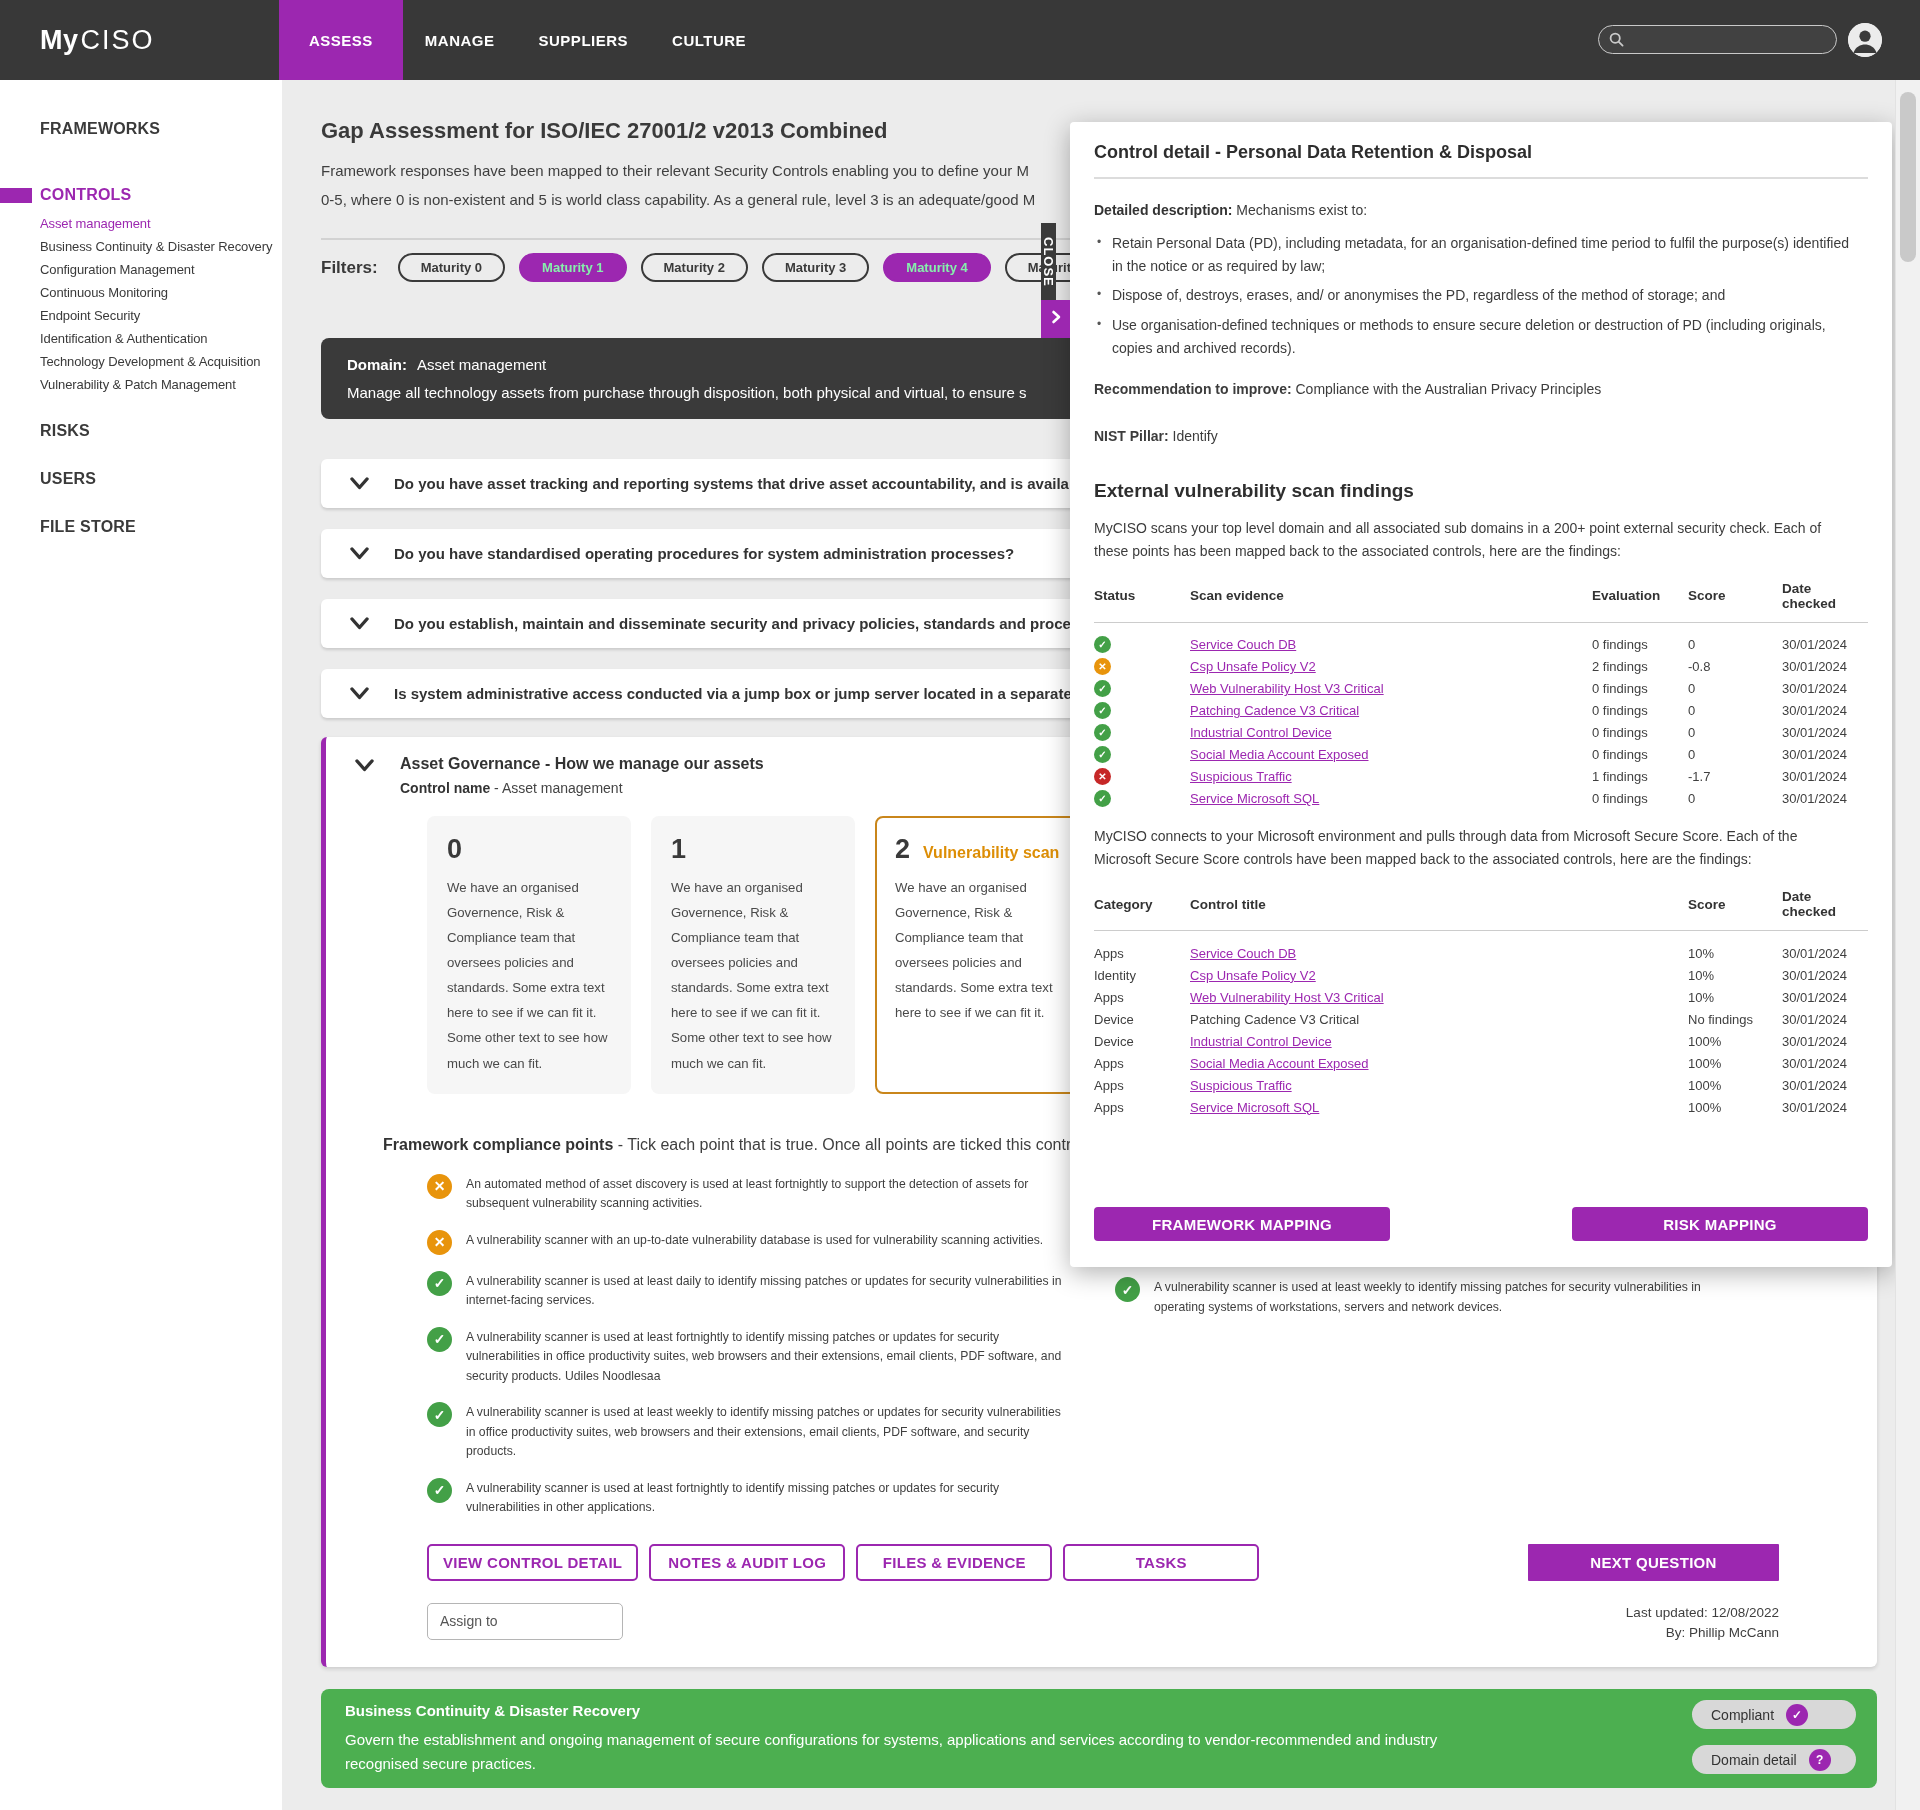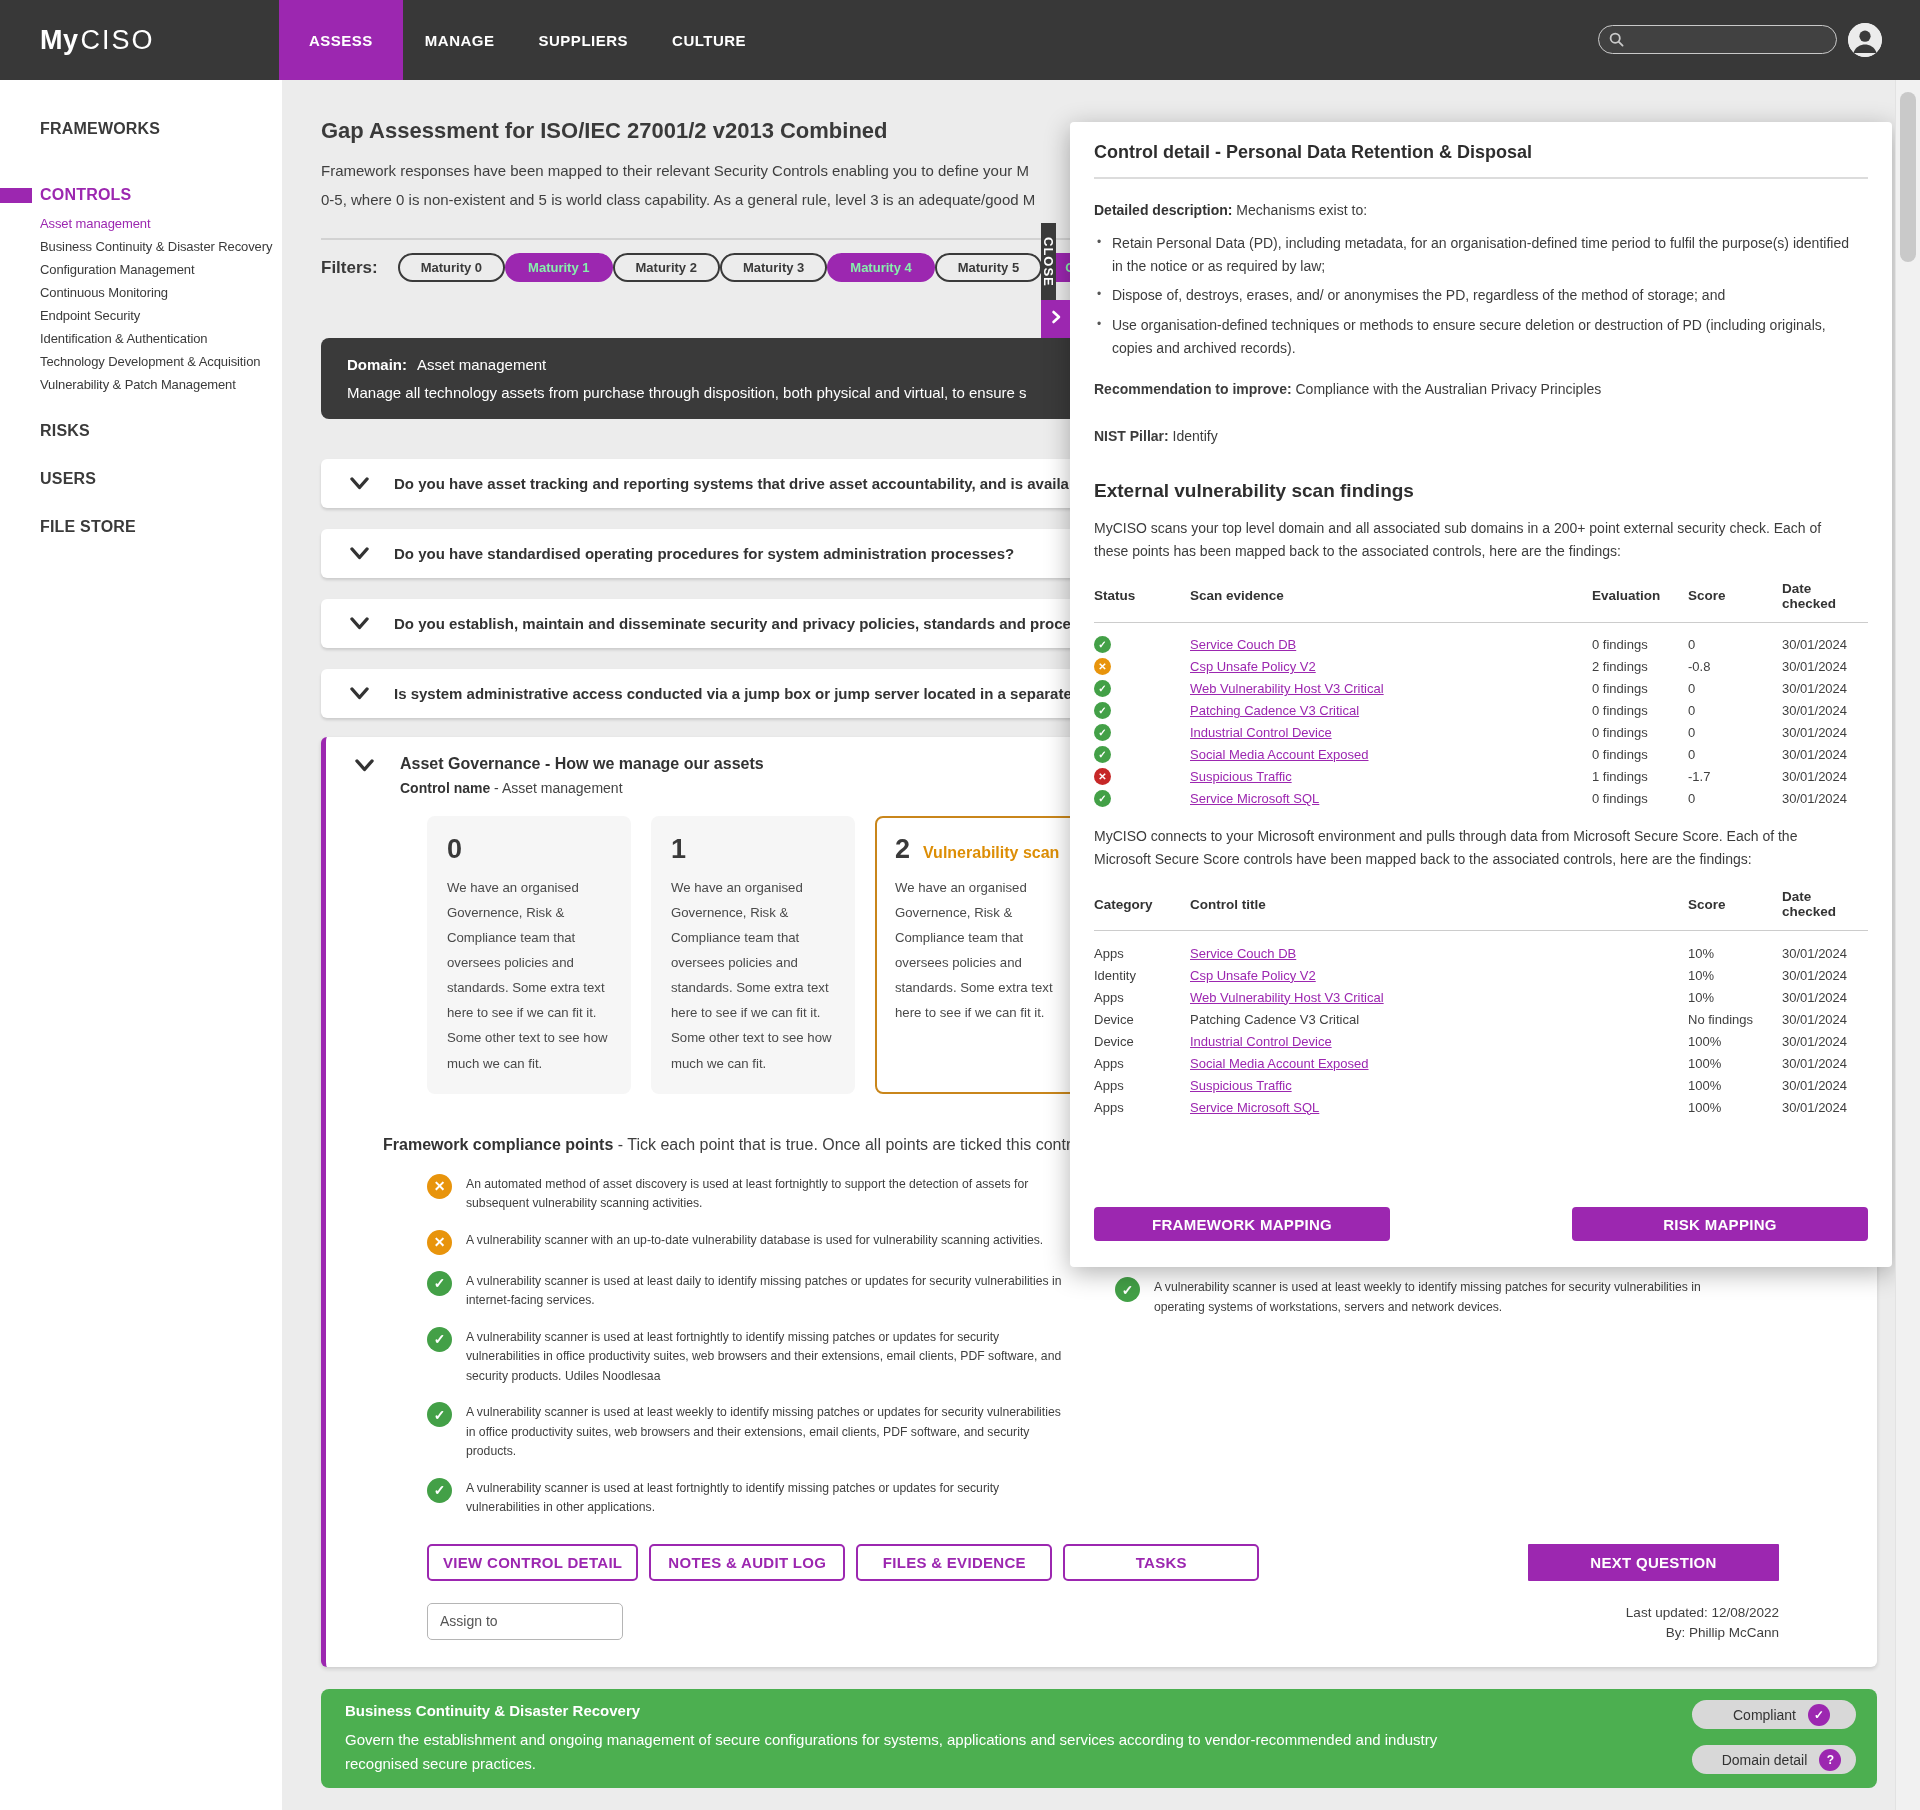--- a/index.html
+++ b/index.html
@@ -39,21 +39,21 @@
 
   
   .main{position:absolute;left:282px;top:80px;right:0;bottom:0;background:#ececec;
         padding:38px 43px 0 39px;box-sizing:border-box;overflow:hidden}
   h1.page-title{margin:0;font-size:22px;font-weight:600;color:#3a3a3a}
   .intro{margin-top:13px;font-size:15px;color:#3f3f3f;line-height:1.9}
   .intro div{white-space:nowrap;overflow:hidden}
   hr.divider{border:none;border-top:2px solid #d2d2d2;margin:24px 0 0}
   .filters{display:flex;align-items:center;gap:20px;margin-top:13px}
   .f-label{font-size:17px;font-weight:700;color:#3a3a3a}
-  .pill-row{display:flex;align-items:flex-end}
+  .pill-row{display:flex;gap:14px;align-items:flex-end}
   .pill{height:29px;padding:0 21px;border-radius:16px;border:2px solid #3a3a3a;background:transparent;
         font-size:13px;font-weight:700;color:#3a3a3a;display:flex;align-items:center;white-space:nowrap}
   .pill.active{background:#9C27B0;border-color:#9C27B0;color:#86efac}
 
   .domain-banner{margin-top:56px;background:#3a3a3a;border-radius:8px;padding:18px 26px;color:#fff}
   .db-l1{font-size:15px}
   .db-l1 b{font-weight:700}
   .db-l1 span{margin-left:10px}
   .db-l2{margin-top:11px;font-size:15px;white-space:nowrap;overflow:hidden}
 
@@ -98,21 +98,21 @@
   .updated{font-size:13.5px;color:#3f3f3f;text-align:right;line-height:1.5}
 
   
   .green-banner{position:relative;margin-top:22px;background:#4CAF50;border-radius:8px;padding:13px 24px;color:#fff;
                 min-height:82px;box-sizing:border-box}
   .gb-title{font-size:15px;font-weight:700}
   .gb-body{margin-top:9px;font-size:15px;line-height:1.55;width:1100px}
   .gb-badges{position:absolute;right:21px;top:11px;display:flex;flex-direction:column;gap:16px;align-items:flex-end}
   .badge{display:flex;align-items:center;gap:12px;background:#d8d8d8;border-radius:16px;height:29px;
          padding:0 4px 0 19px;font-size:14px;color:#333;white-space:nowrap}
-  .badge.wide{min-width:164px;box-sizing:border-box;justify-content:center}
+  .badge.wide{min-width:164px;box-sizing:border-box;justify-content:flex-start}
 
   
   .ico{width:17px;height:17px;border-radius:50%;display:inline-flex;align-items:center;justify-content:center;
        color:#fff;font-weight:700;font-size:10px;flex-shrink:0}
   .fc-item .ico,.fc-side .ico{width:25px;height:25px;font-size:14px}
   .badge .ico{width:22px;height:22px;font-size:12px}
   .check-green{background:#43A047}.check-purple{background:#9C27B0}
   .x-orange{background:#E8940C}.x-red{background:#C62828}.question-purple{background:#9C27B0}
   .check-green::before,.check-purple::before{content:"\2713"}
   .x-orange::before,.x-red::before{content:"\2715"}

